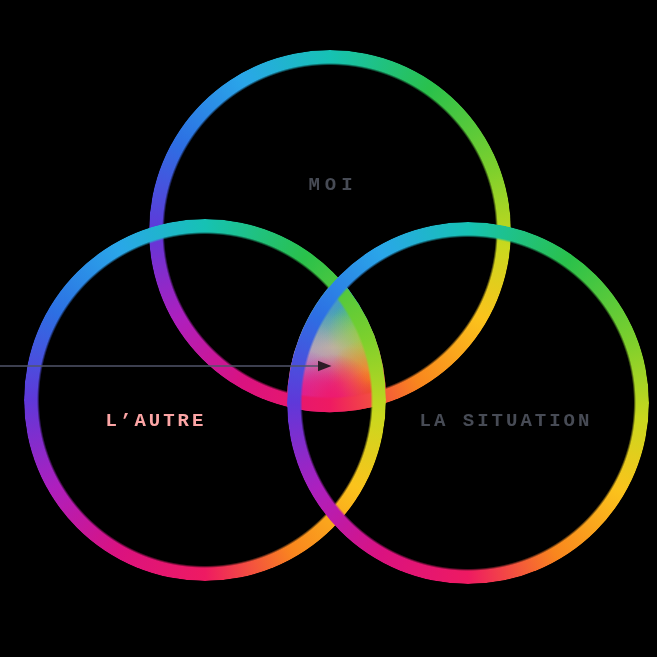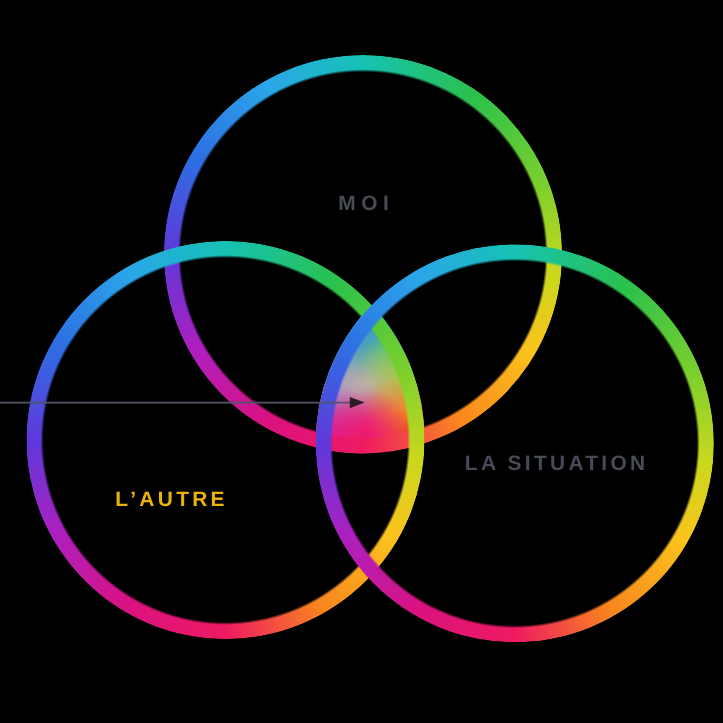--- a/index.html
+++ b/index.html
@@ -9,20 +9,21 @@
     width: 657px;
     height: 657px;
     overflow: hidden;
     font-family: "Liberation Sans", sans-serif;
   }
   .stage {
     position: relative;
     width: 573px;
     height: 657px;
     background: #000;
+    font-family: Liberation Mono, monospace;
   }
   svg.layer {
     position: absolute;
     left: 0;
     top: 0;
     width: 657px;
     height: 657px;
   }
   .blob-layer  { z-index: 1; }
   .arrow-layer { z-index: 5; }
@@ -127,16 +128,16 @@
   <div class="ring" id="ring-moi" style="background: conic-gradient(rgb(22, 194, 180) 0deg, rgb(42, 193, 75) 35deg, rgb(127, 208, 44) 70deg, rgb(201, 216, 30) 95deg, rgb(251, 195, 28) 120deg, rgb(249, 134, 30) 150deg, rgb(238, 26, 98) 180deg, rgb(218, 18, 128) 210deg, rgb(174, 31, 190) 240deg, rgb(95, 56, 217) 270deg, rgb(45, 111, 227) 300deg, rgb(42, 166, 233) 330deg, rgb(22, 194, 180) 360deg);"></div>
   <div class="ring" id="ring-autre" style="background: conic-gradient(rgb(22, 194, 180) 0deg, rgb(42, 193, 75) 35deg, rgb(127, 208, 44) 70deg, rgb(201, 216, 30) 95deg, rgb(251, 195, 28) 120deg, rgb(249, 134, 30) 150deg, rgb(238, 26, 98) 180deg, rgb(218, 18, 128) 210deg, rgb(174, 31, 190) 240deg, rgb(95, 56, 217) 270deg, rgb(45, 111, 227) 300deg, rgb(42, 166, 233) 330deg, rgb(22, 194, 180) 360deg);"></div>
   <div class="ring" id="ring-situation" style="background: conic-gradient(rgb(22, 194, 180) 0deg, rgb(42, 193, 75) 35deg, rgb(127, 208, 44) 70deg, rgb(201, 216, 30) 95deg, rgb(251, 195, 28) 120deg, rgb(249, 134, 30) 150deg, rgb(238, 26, 98) 180deg, rgb(218, 18, 128) 210deg, rgb(174, 31, 190) 240deg, rgb(95, 56, 217) 270deg, rgb(45, 111, 227) 300deg, rgb(42, 166, 233) 330deg, rgb(22, 194, 180) 360deg);"></div>
 
   <svg class="layer arrow-layer" viewBox="0 0 657 657">
     <line x1="0" y1="366" x2="319" y2="366" stroke-width="1.6" stroke="#50556a"></line>
     <polygon points="318,360.8 331.5,366 318,371.2" fill="#2e1c26"></polygon>
   </svg>
 
   <div class="label" id="label-moi" style="color: rgb(71, 75, 85);">MOI</div>
-  <div class="label" id="label-autre" style="color: #eab308; margin-top: 33px;">L’AUTRE</div>
+  <div class="label" id="label-autre" style="color: #fca5a5;">L’AUTRE</div>
   <div class="label" id="label-situation" style="color: rgb(71, 75, 85);">LA SITUATION</div>
 
 </div>
 
 </body></html>

